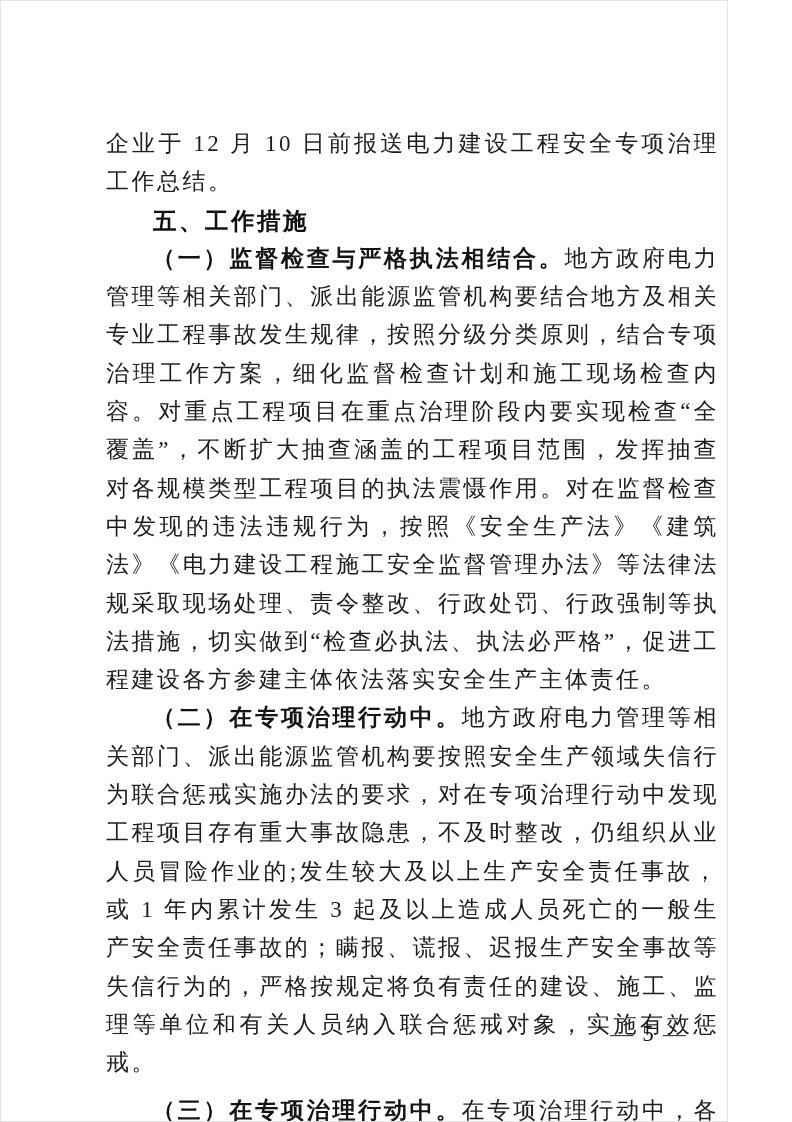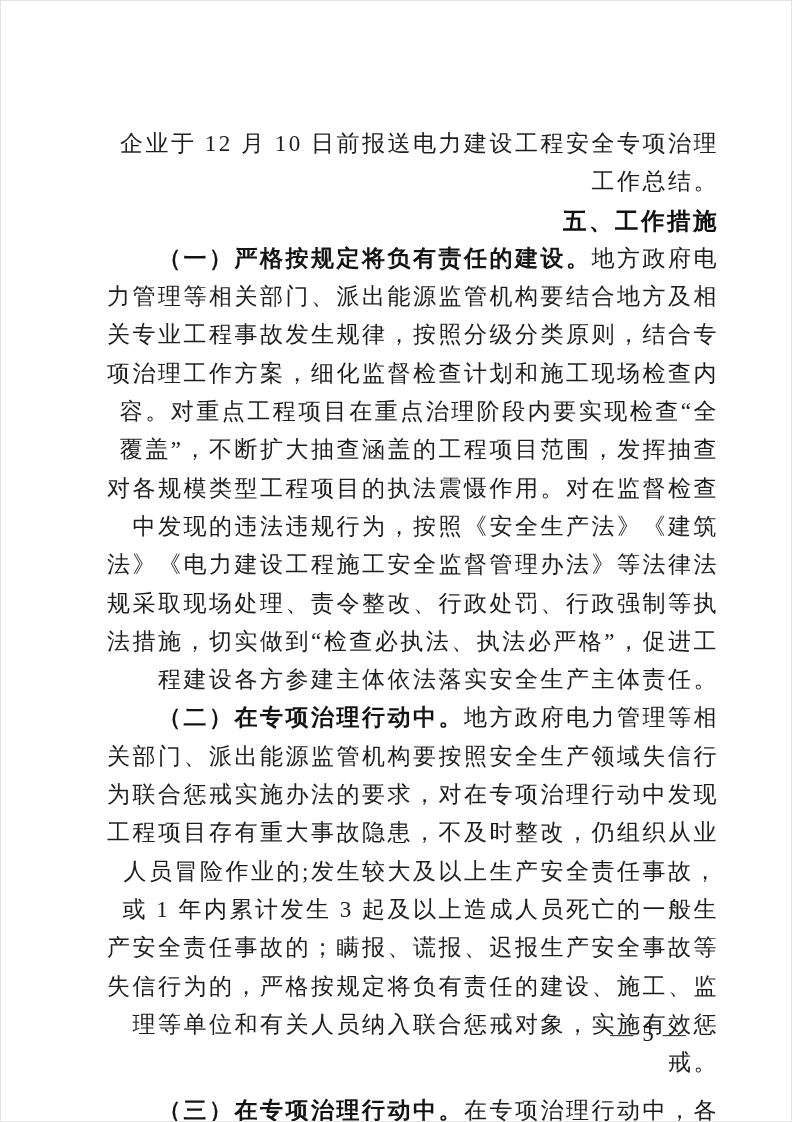--- a/index.html
+++ b/index.html
@@ -1,38 +1,38 @@
 <!DOCTYPE html>
 <html><head>
 <meta charset="utf-8">
 <style>
   html, body { margin: 0; padding: 0; background: #ffffff; }
   .page {
     position: relative;
-    width: 792px;
+    width: 728px;
     height: 1122px;
     background: #ffffff;
     box-sizing: border-box;
     border: 1px solid #e4e4e4;
     overflow: hidden;
     font-family: "Liberation Serif", "DejaVu Serif", serif;
     color: #1d1d1d;
   }
   .content {
     position: absolute;
     left: 105px;
     top: 124px;
     width: 613px;
     font-size: 23px;
     line-height: 38.3px;
     letter-spacing: 2.5px;
     text-align: justify;
     text-justify: inter-character;
   }
-  .content p { margin: 0; text-align: right; }
+  .content p { margin: 0; }
   .continuation { text-indent: 0; }
   .heading {
     font-family: "Liberation Sans", "DejaVu Sans", sans-serif;
     font-size: 23.5px;
     font-weight: bold;
     color: #101010;
     margin: 5px 0 2px 0;
     text-indent: 2em;
     line-height: 38.3px;
     text-align: left;
@@ -56,21 +56,21 @@
 </style>
 </head>
 <body>
 
 <div class="page">
   <div class="content">
     <p class="continuation">企业于 12 月 10 日前报送电力建设工程安全专项治理工作总结。</p>
 
     <p class="heading">五、工作措施</p>
 
-    <p class="para"><span class="lead">（一）严格按规定将负有责任的建设。</span><span>地方政府电力管理等相关部门、派出能源监管机构要结合地方及相关专业工程事故发生规律，按照分级分类原则，结合专项治理工作方案，细化监督检查计划和施工现场检查内容。对重点工程项目在重点治理阶段内要实现检查“全覆盖”，不断扩大抽查涵盖的工程项目范围，发挥抽查对各规模类型工程项目的执法震慑作用。对在监督检查中发现的违法违规行为，按照《安全生产法》《建筑法》《电力建设工程施工安全监督管理办法》等法律法规采取现场处理、责令整改、行政处罚、行政强制等执法措施，切实做到“检查必执法、执法必严格”，促进工程建设各方参建主体依法落实安全生产主体责任。</span></p>
+    <p class="para"><span class="lead">（一）监督检查与严格执法相结合。</span><span>地方政府电力管理等相关部门、派出能源监管机构要结合地方及相关专业工程事故发生规律，按照分级分类原则，结合专项治理工作方案，细化监督检查计划和施工现场检查内容。对重点工程项目在重点治理阶段内要实现检查“全覆盖”，不断扩大抽查涵盖的工程项目范围，发挥抽查对各规模类型工程项目的执法震慑作用。对在监督检查中发现的违法违规行为，按照《安全生产法》《建筑法》《电力建设工程施工安全监督管理办法》等法律法规采取现场处理、责令整改、行政处罚、行政强制等执法措施，切实做到“检查必执法、执法必严格”，促进工程建设各方参建主体依法落实安全生产主体责任。</span></p>
 
     <p class="para"><span class="lead">（二）在专项治理行动中。</span><span>地方政府电力管理等相关部门、派出能源监管机构要按照安全生产领域失信行为联合惩戒实施办法的要求，对在专项治理行动中发现工程项目存有重大事故隐患，不及时整改，仍组织从业人员冒险作业的;发生较大及以上生产安全责任事故，或 1 年内累计发生 3 起及以上造成人员死亡的一般生产安全责任事故的；瞒报、谎报、迟报生产安全事故等失信行为的，严格按规定将负有责任的建设、施工、监理等单位和有关人员纳入联合惩戒对象，实施有效惩戒。</span></p>
 
     <p class="para gap"><span class="lead">（三）在专项治理行动中。</span><span>在专项治理行动中，各电力企业要进一步完善员工安全教育培训体系，着力提高全员培训、技能培训、</span></p>
   </div>
 
   <div class="footer">
     <span class="dash">—</span><span class="num">5</span><span class="dash">—</span>
   </div>
 </div>

